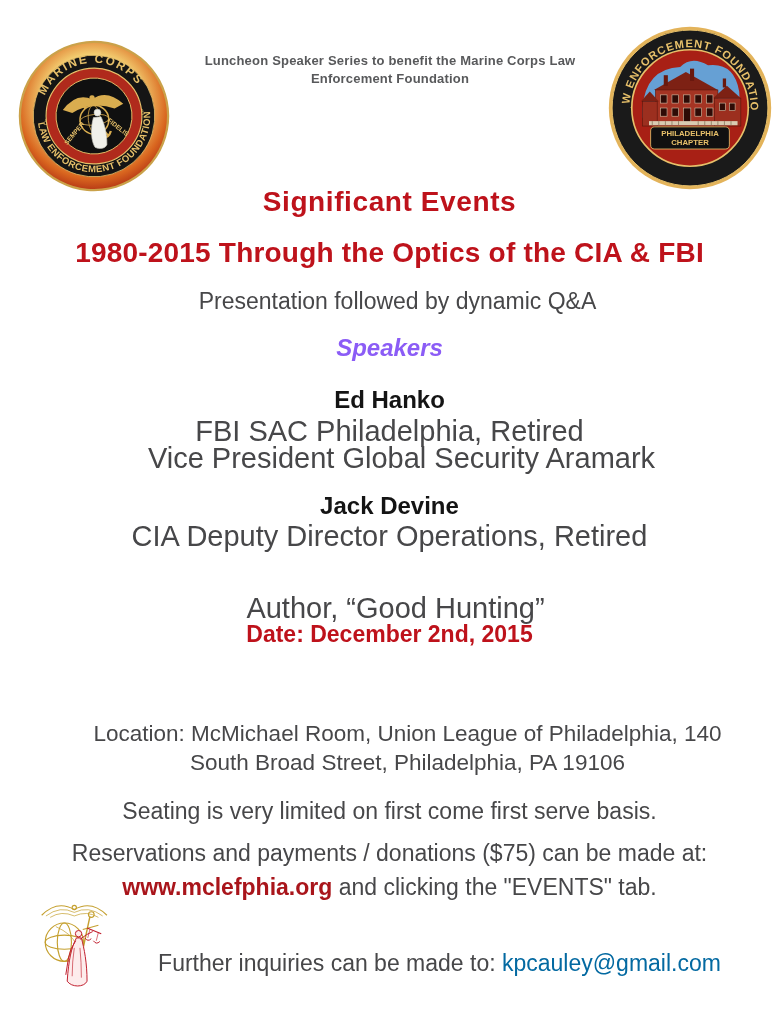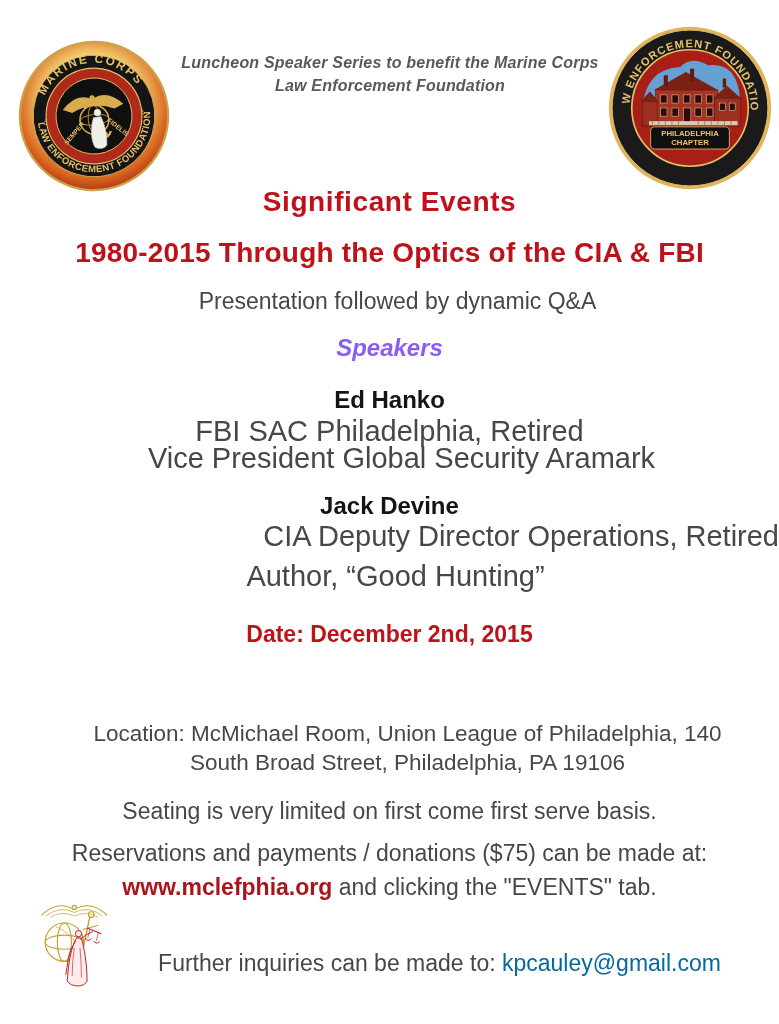--- a/index.html
+++ b/index.html
@@ -8,31 +8,31 @@
     width:779px;height:1024px;
     margin:0 auto;
     background:#ffffff;
     font-family:"Liberation Sans","DejaVu Sans",sans-serif;
     overflow:hidden;
   }
   .abs{position:absolute;left:0;right:0;text-align:center;}
   .tagline{
     position:absolute;top:52px;left:180px;width:420px;
     text-align:center;
-    font-size:16px;font-weight:bold;font-style:italic;
+    font-size:13px;font-weight:bold;
     color:#58595b;line-height:1.42;letter-spacing:.2px;
   }
   .h1{top:186px;font-size:28px;font-weight:bold;color:#be121b;letter-spacing:.6px;white-space:nowrap;}
   .h2{top:237px;font-size:28px;font-weight:bold;color:#be121b;letter-spacing:.2px;white-space:nowrap;}
   .sub{top:288px;font-size:23px;color:#474749;padding-left:16px;}
   .speakers-h{top:334px;font-size:24px;font-weight:bold;font-style:italic;color:#8b5cf6;}
   .name1{top:386px;}
   .s1l1{top:415px;} .s1l2{top:442px;margin-left:24px;}
   .name2{top:492px;}
-  .s2l1{top:520px;text-align:right;} .s2l2{top:546px;} .s2l3{top:560px;padding-left:12px;}
+  .s2l1{top:520px;} .s2l2{top:546px;} .s2l3{top:592px;padding-left:12px;}
   .sp-name{font-size:24px;font-weight:bold;color:#141414;}
   .sp-line{font-size:29px;color:#474749;}
   .red-line{font-size:23px;font-weight:bold;color:#be121b;}
   .date-line{top:621px;} .time-line{top:669px;}
   .location{top:719px;left:38px;right:38px;font-size:22.5px;color:#474749;line-height:29px;text-align:center;position:absolute;margin-left:36px;}
   .seating{top:798px;font-size:23px;color:#474749;}
   .reservations{top:840px;font-size:23px;color:#474749;}
   .wwwline{top:874px;font-size:23px;color:#474749;}
   .wwwline .link{font-weight:bold;color:#a9151b;text-decoration:none;}
   .inquiries{top:950px;left:120px;right:20px;position:absolute;text-align:center;font-size:23px;color:#474749;}

